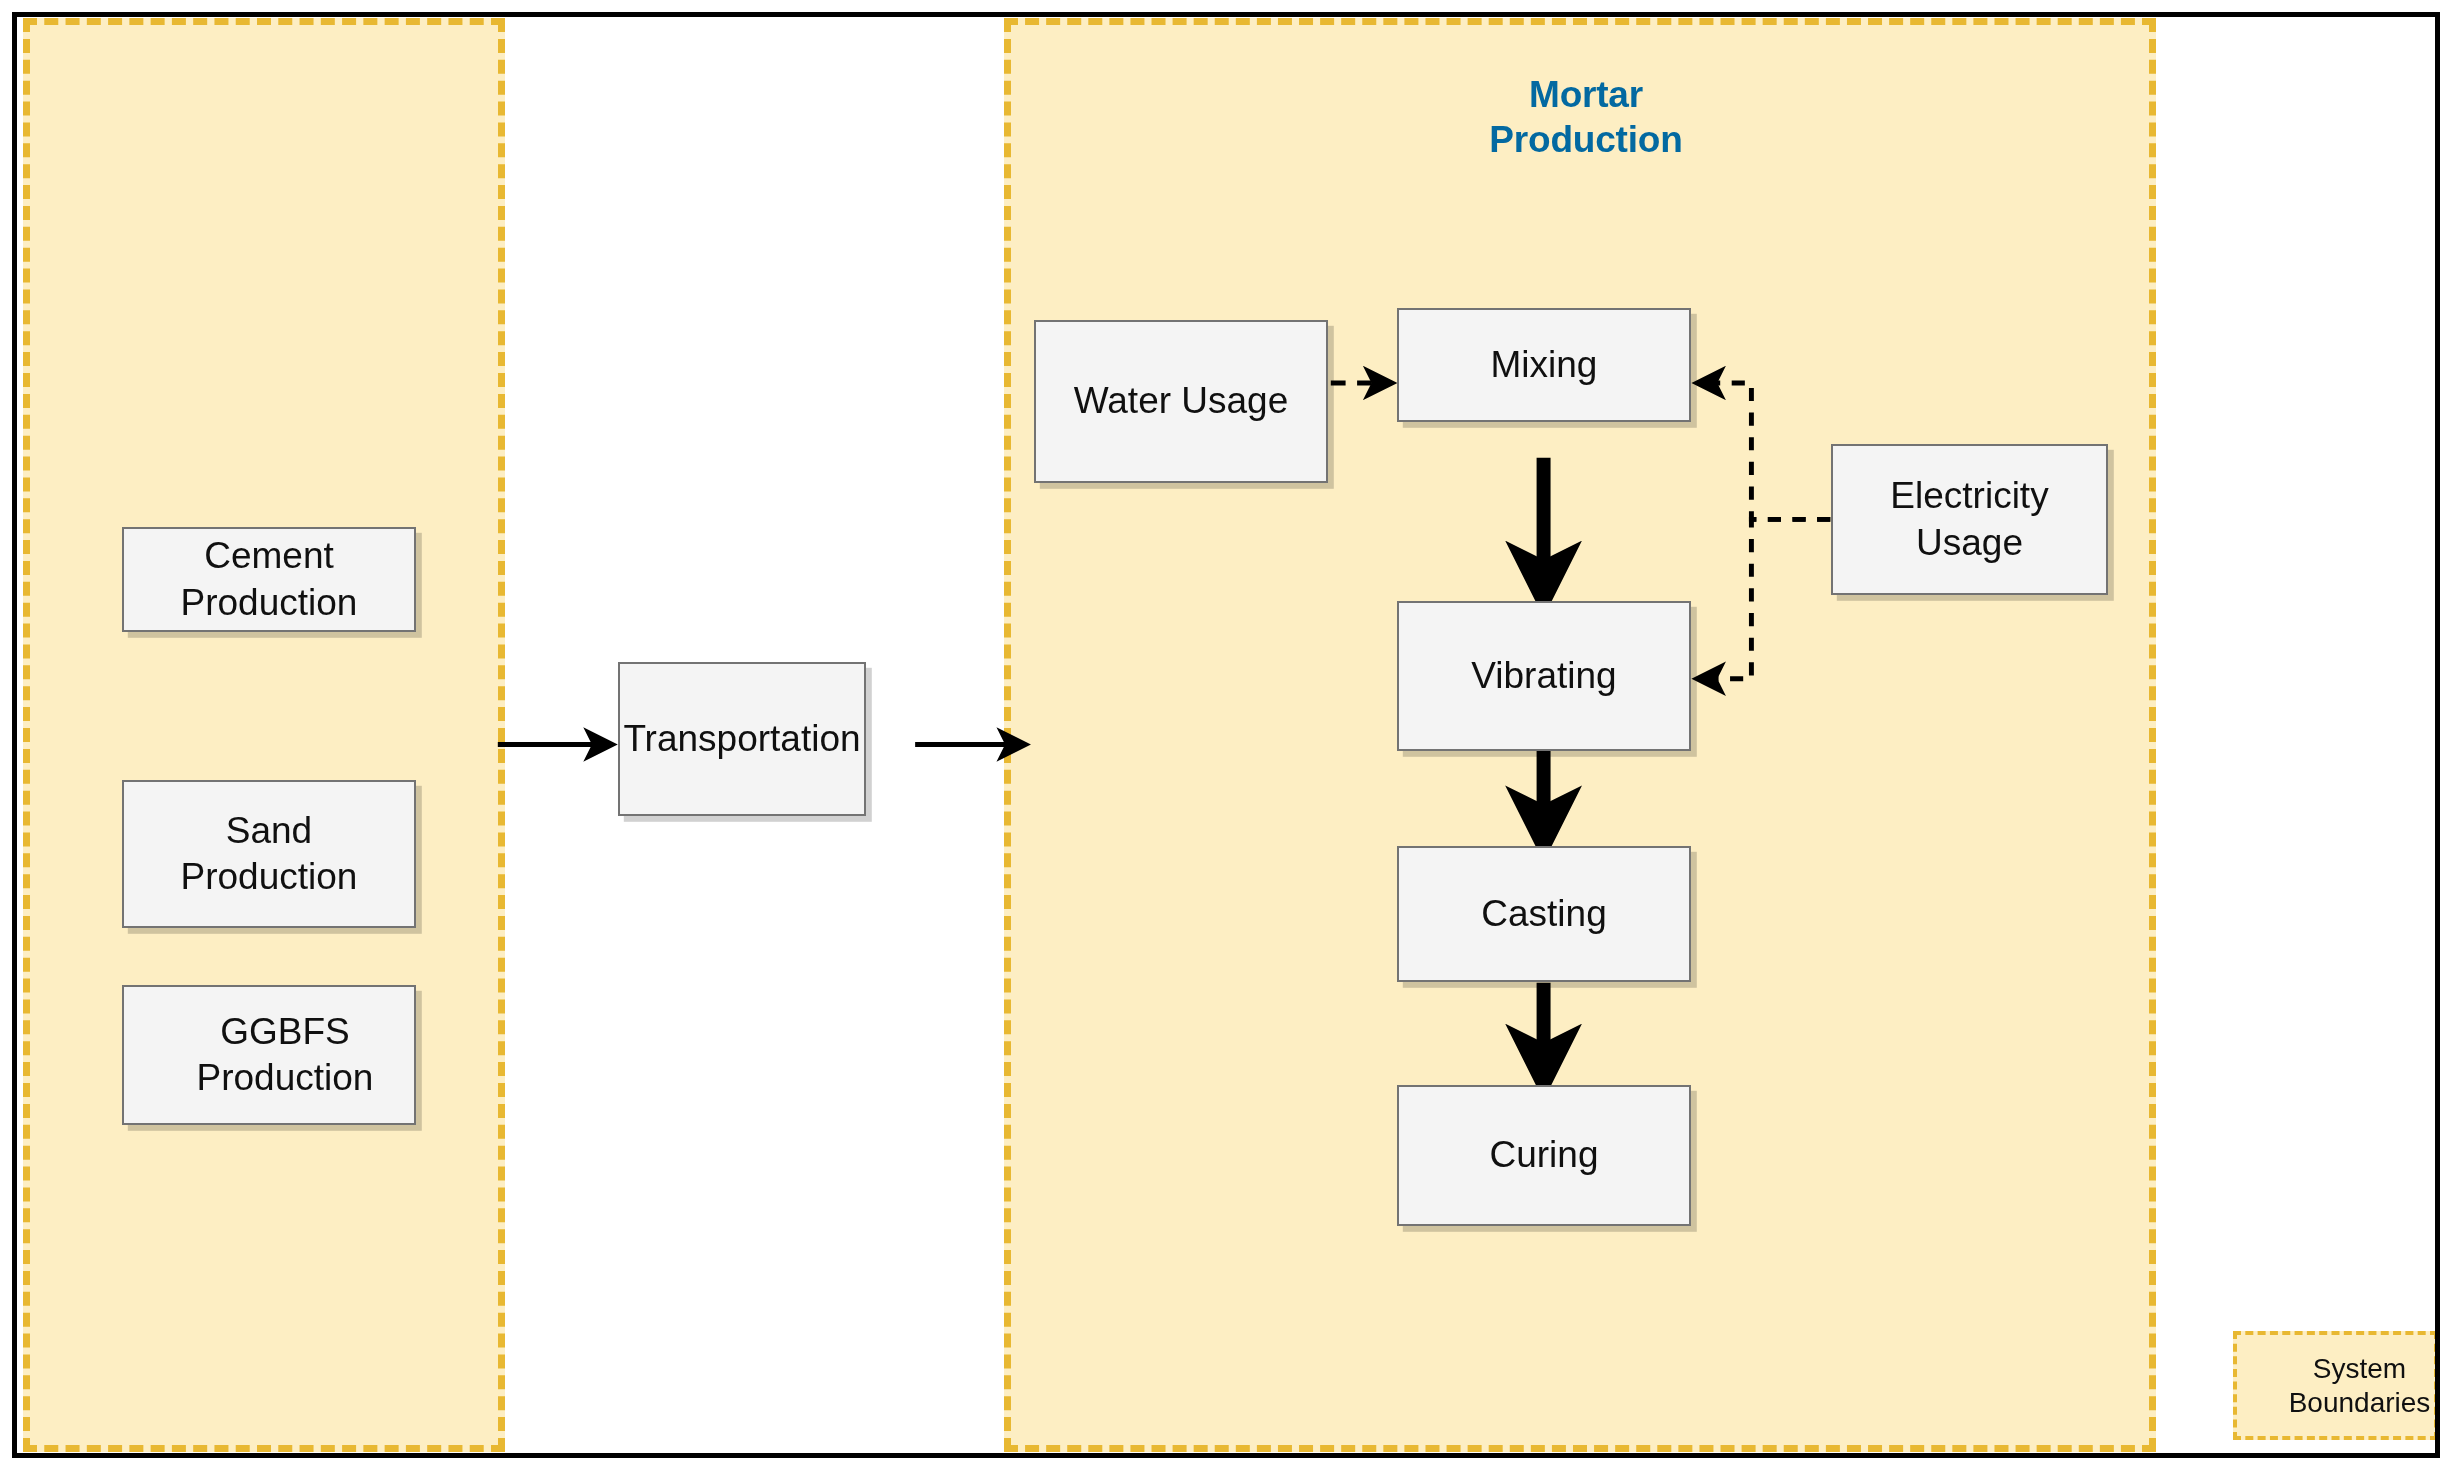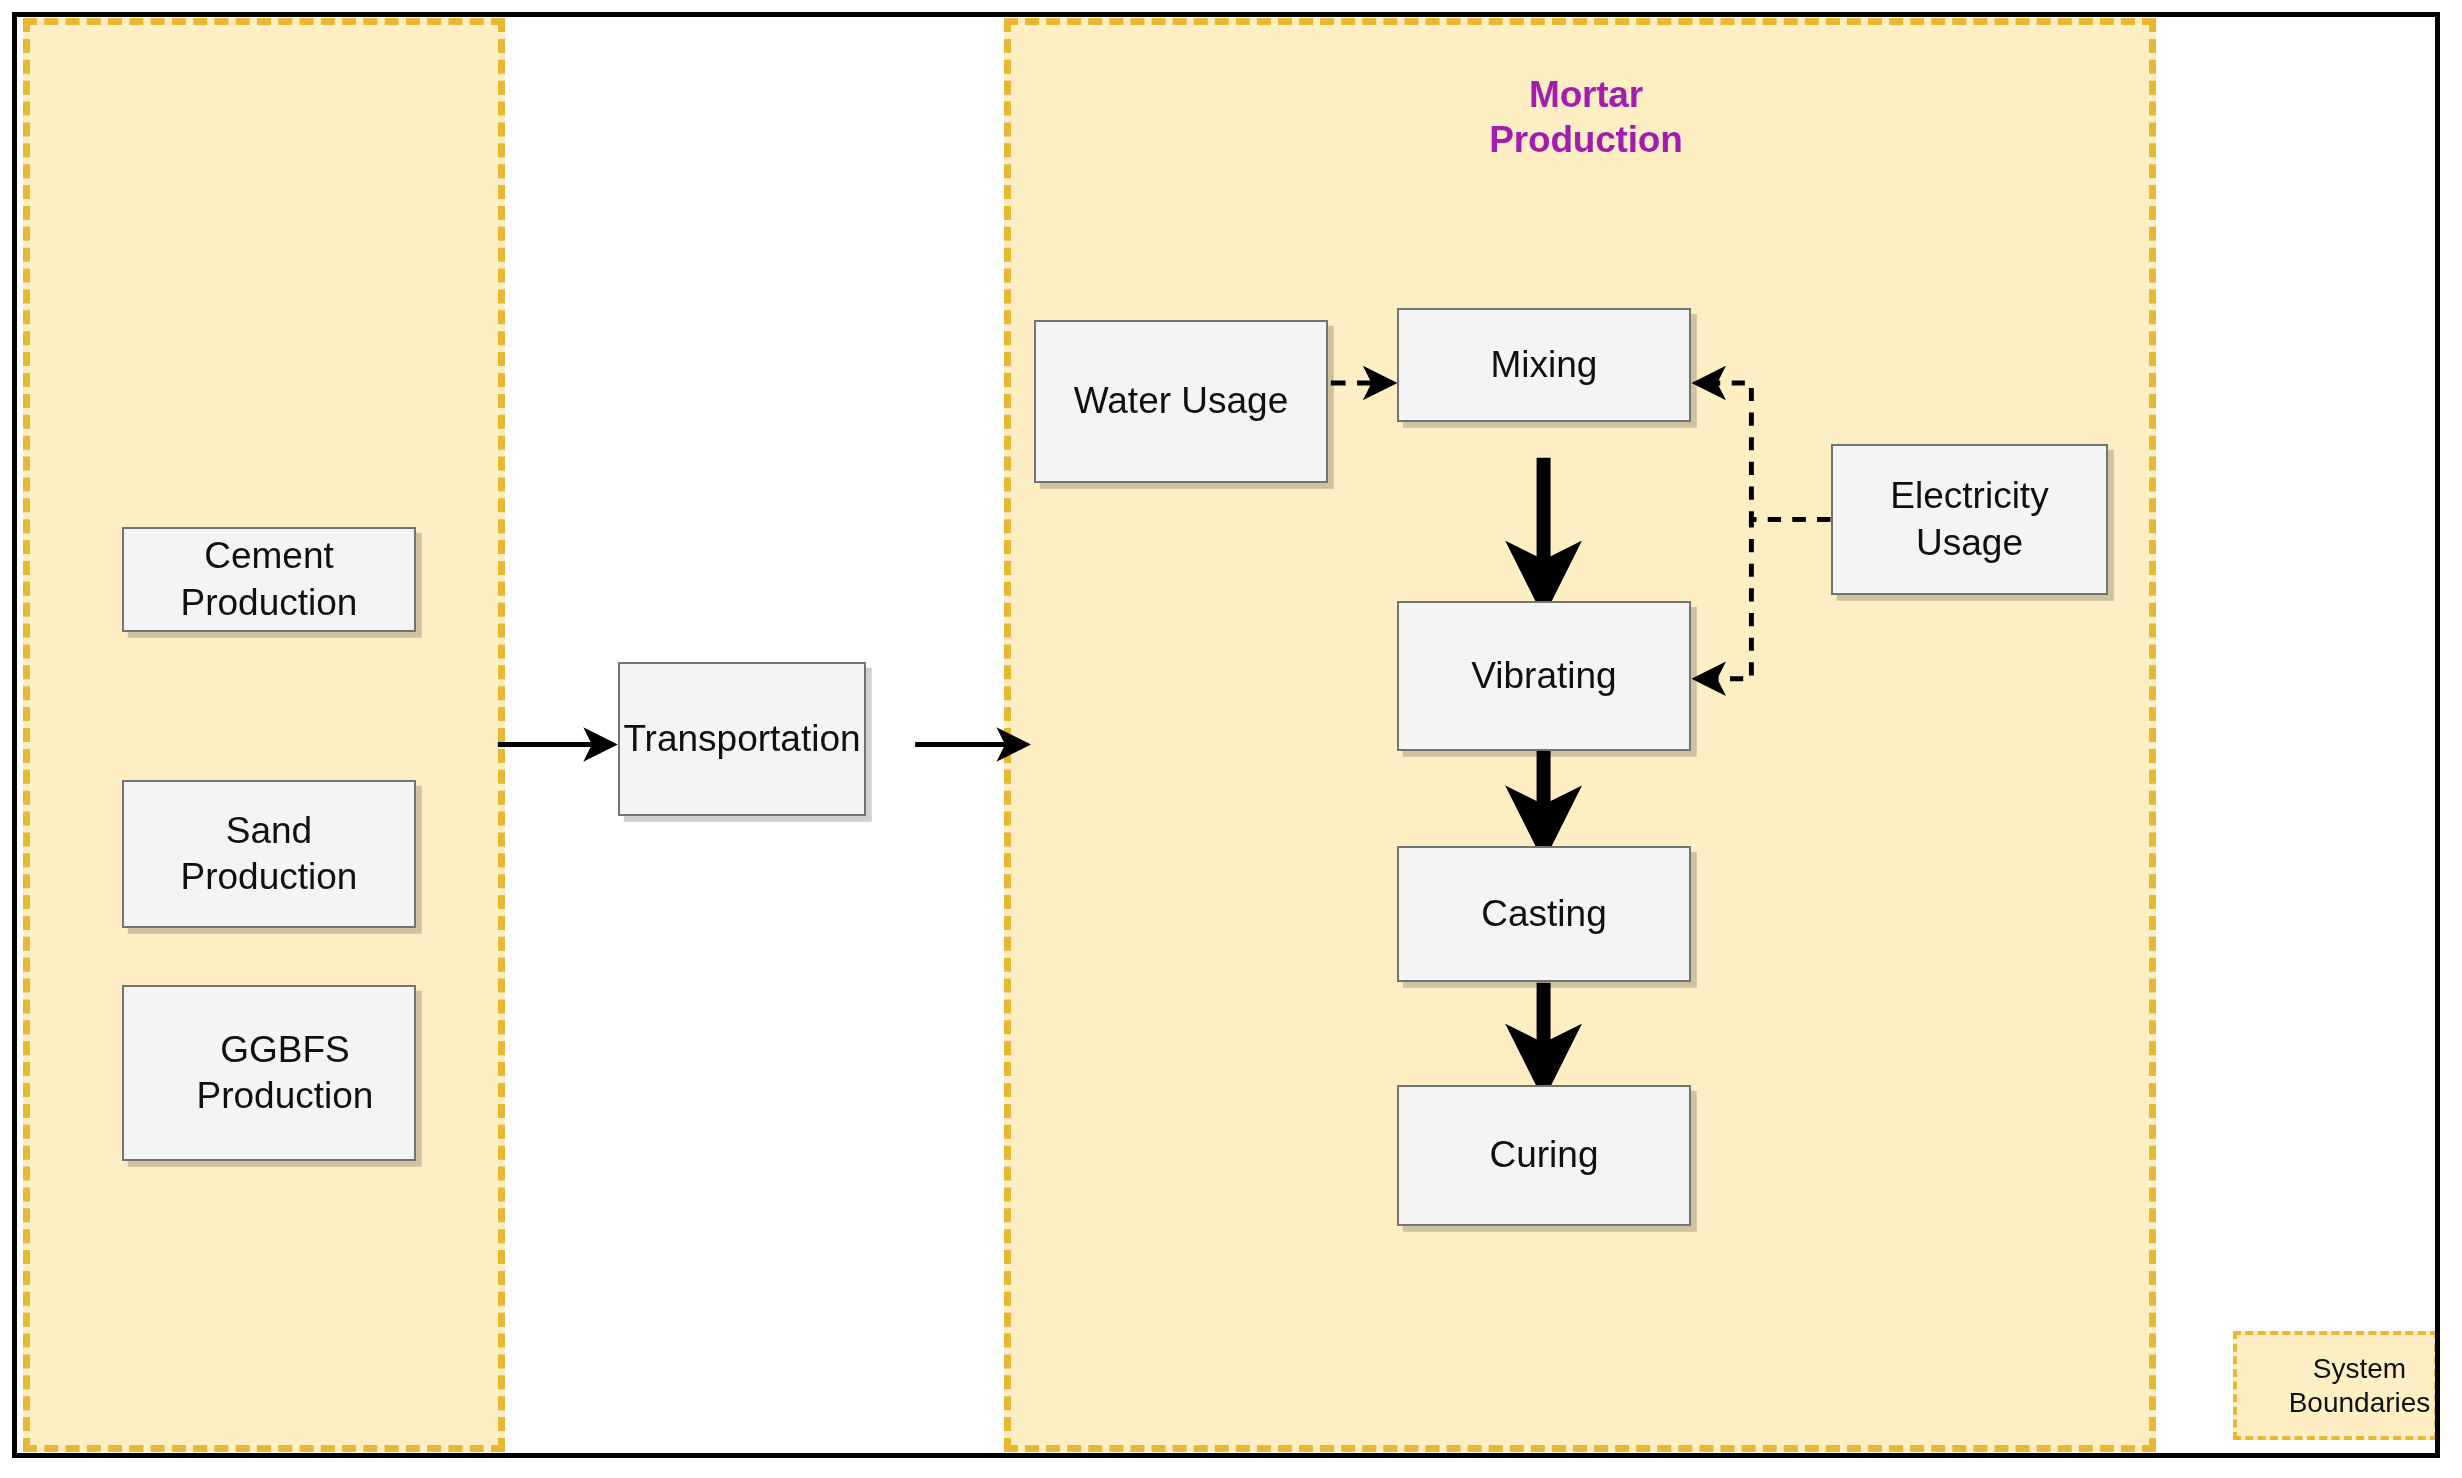--- a/index.html
+++ b/index.html
@@ -44,21 +44,21 @@
   }
   #region-mortar-production {
     left: 1004px;
     top: 18px;
     width: 1152px;
     height: 1434px;
   }
   
   .region-title {
     position: absolute;
-    color: #a21caf;
+    color: #0369a1;
     font-weight: bold;
     text-align: center;
     line-height: 1.22;
     letter-spacing: -0.2px;
     white-space: pre-line;
   }
   #title-raw-material {
     left: 62px;
     top: 325px;
     width: 337px;
@@ -81,21 +81,21 @@
     justify-content: center;
     text-align: center;
     color: #101010;
     font-size: 37px;
     line-height: 1.25;
     white-space: pre-line;
     box-shadow: 5.8px 5.8px 0 0 rgba(0,0,0,0.18);
   }
   #node-cement      { left: 122px;  top: 527px;  width: 294px; height: 105px; }
   #node-sand        { left: 122px;  top: 780px;  width: 294px; height: 148px; }
-  #node-ggbfs       { left: 122px;  top: 985px; width: 294px; height: 176px; padding-left: 32px; }
+  #node-ggbfs       { left: 122px;  top: 985px; width: 294px; height: 140px; padding-left: 32px; }
   #node-transport   { left: 618px;  top: 662px;  width: 248px; height: 154px; }
   #node-water       { left: 1034px; top: 320px;  width: 294px; height: 163px; text-align: right; }
   #node-mixing      { left: 1397px; top: 308px;  width: 294px; height: 114px; }
   #node-electricity { left: 1831px; top: 444px;  width: 277px; height: 151px; }
   #node-vibrating   { left: 1397px; top: 601px;  width: 294px; height: 150px; }
   #node-casting     { left: 1397px; top: 846px; width: 294px; height: 136px; }
   #node-curing      { left: 1397px; top: 1085px; width: 294px; height: 141px; }
 
   
   #legend-system-boundaries {

